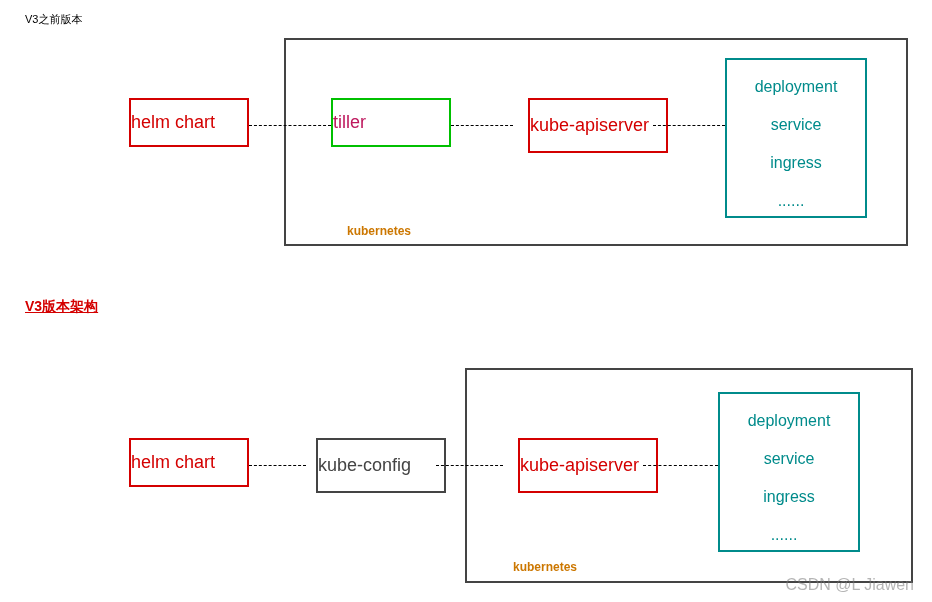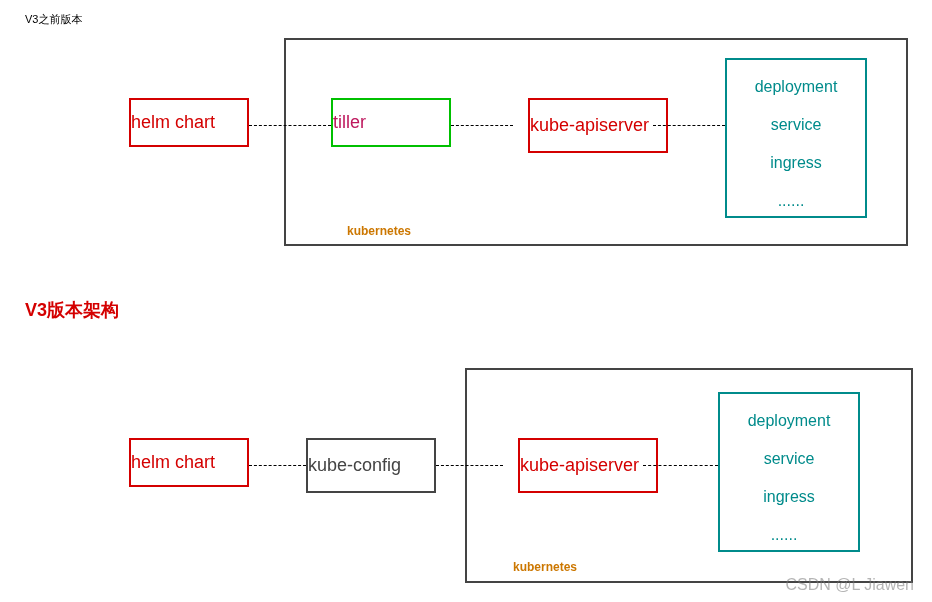--- a/index.html
+++ b/index.html
@@ -17,21 +17,22 @@
       color: #000000;
       font-weight: normal;
       font-size: 11px;
     }
     .title-v3 {
       position: absolute;
       left: 25px;
       top: 298px;
       color: #D40000;
       font-weight: bold;
-      font-size: 18px;
+      font-size: 14px;
+      text-decoration: underline;
     }
     .box {
       position: absolute;
       background: #fff;
       display: flex;
       align-items: center;
       justify-content: space-between;
       font-size: 18px;
     }
     .helm-box {
@@ -136,21 +137,21 @@
 <div class="title-v3">V3版本架构</div>
 
 <div class="k8s-frame" style="left:465px; top:368px; width:448px; height:215px;"></div>
 
 <div class="box helm-box" style="left:129px; top:438px;">
   <span>helm chart</span>
 </div>
 
 <div class="connector" style="left:249px; top:465px; width:57px;"></div>
 
-<div class="box kube-config-box" style="left:306px; top:438px;">
+<div class="box kube-config-box" style="left:316px; top:438px;">
   <span>kube-config</span>
 </div>
 
 <div class="connector" style="left:436px; top:465px; width:67px;"></div>
 
 <div class="box kube-api-box" style="left:503px; top:438px;">
   <span>kube-apiserver</span>
 </div>
 
 <div class="connector" style="left:643px; top:465px; width:75px;"></div>

